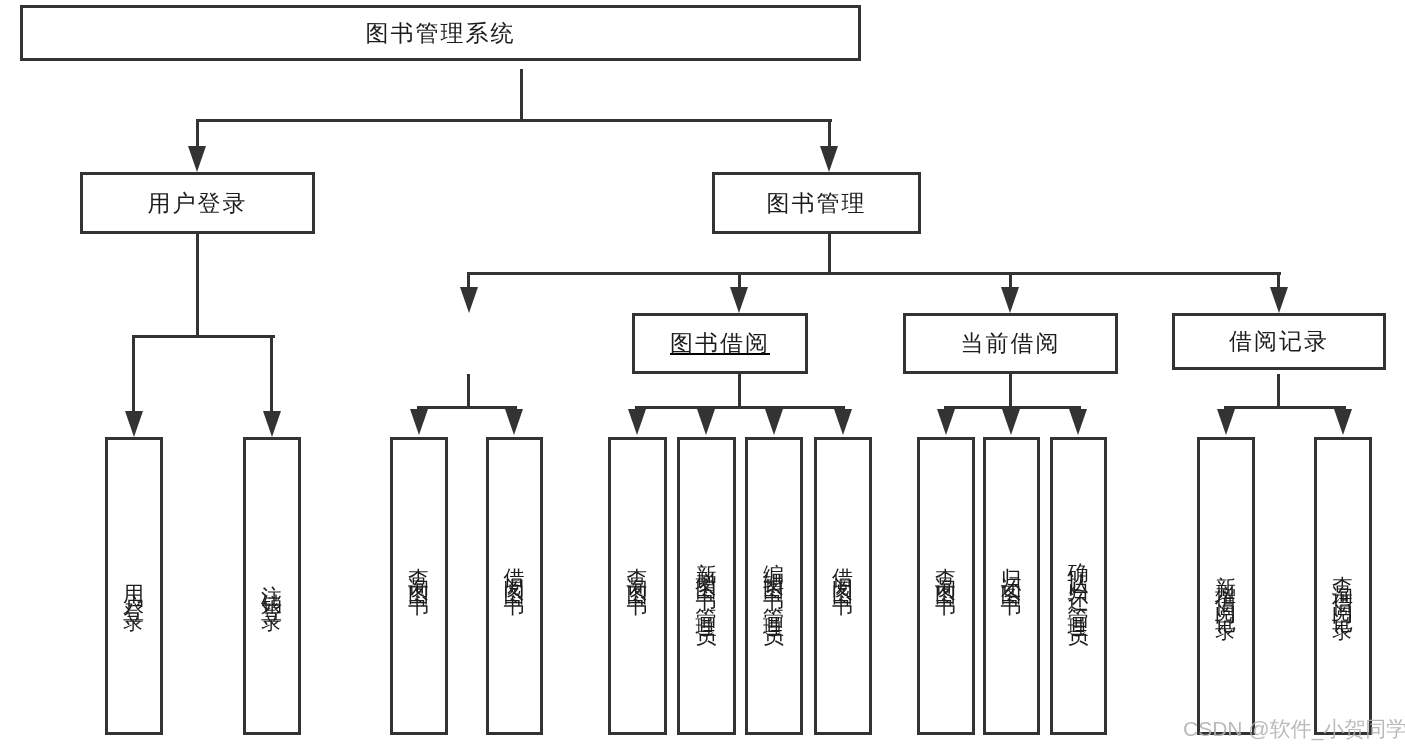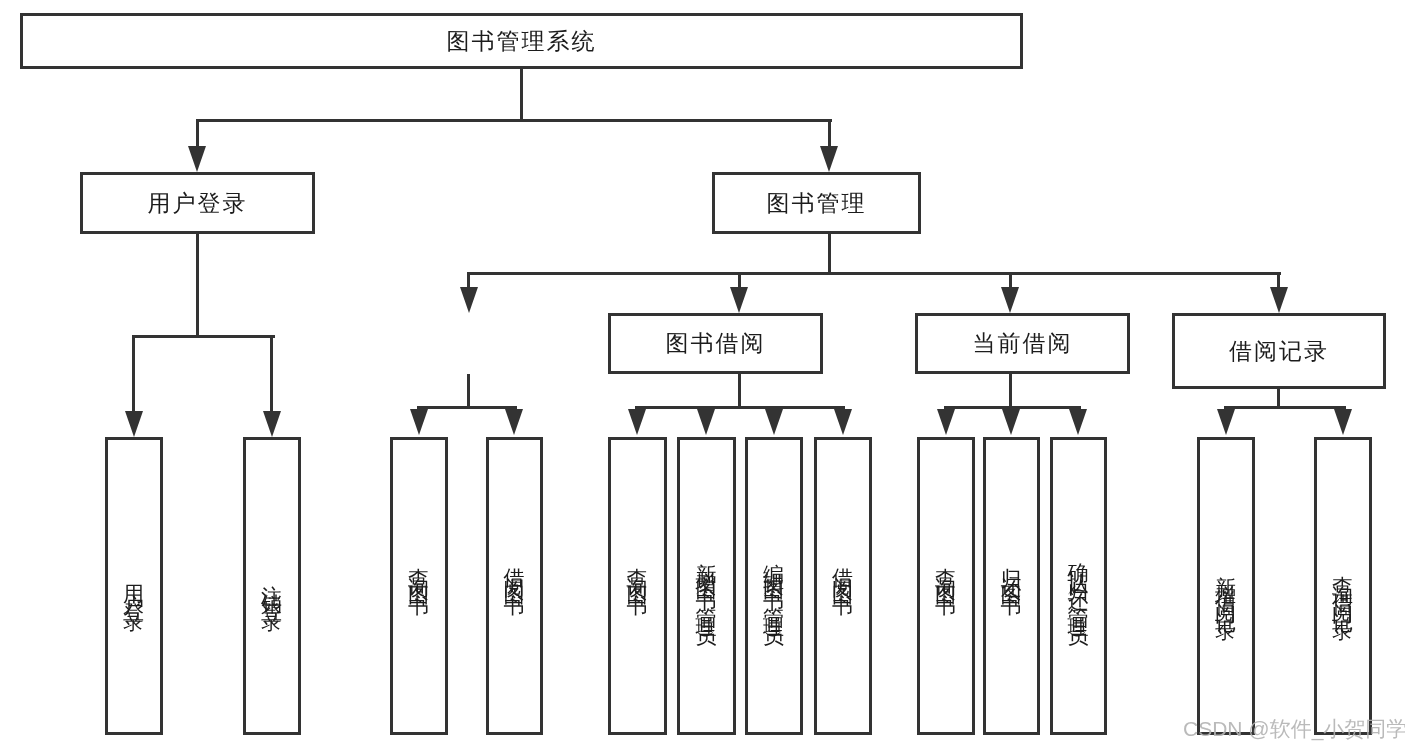--- a/index.html
+++ b/index.html
@@ -86,38 +86,38 @@
   <i class="line" style="left:944px;top:406px;width:137px;height:3px;"></i>
   <i class="arrow" style="left:937px;top:409px;"></i>
   <i class="arrow" style="left:1002px;top:409px;"></i>
   <i class="arrow" style="left:1069px;top:409px;"></i>
 
   <i class="line" style="left:1277px;top:374px;width:3px;height:35px;"></i>
   <i class="line" style="left:1224px;top:406px;width:122px;height:3px;"></i>
   <i class="arrow" style="left:1217px;top:409px;"></i>
   <i class="arrow" style="left:1334px;top:409px;"></i>
 
-  <div class="box" style="left:20px;top:13px;width:1003px;height:56px;">
+  <div class="box" style="left:20px;top:5px;width:841px;height:56px;">
     <span class="hlabel">图书管理系统</span>
   </div>
 
   <div class="box" style="left:80px;top:172px;width:235px;height:62px;">
     <span class="hlabel">用户登录</span>
   </div>
   <div class="box" style="left:712px;top:172px;width:209px;height:62px;">
     <span class="hlabel">图书管理</span>
   </div>
 
-  <div class="box" style="left:608px;top:313px;width:215px;height:61px;">
+  <div class="box" style="left:632px;top:313px;width:176px;height:61px;text-decoration:underline;">
     <span class="hlabel">图书借阅</span>
   </div>
-  <div class="box" style="left:903px;top:313px;width:215px;height:61px;margin-left:12px;">
+  <div class="box" style="left:903px;top:313px;width:215px;height:61px;">
     <span class="hlabel">当前借阅</span>
   </div>
-  <div class="box" style="left:1172px;top:313px;width:214px;height:76px;">
+  <div class="box" style="left:1172px;top:313px;width:214px;height:57px;">
     <span class="hlabel">借阅记录</span>
   </div>
 
   <div class="box" style="left:105px;top:437px;width:58px;height:298px;">
     <span class="vlabel">用户登录</span>
   </div>
   <div class="box" style="left:243px;top:437px;width:58px;height:298px;">
     <span class="vlabel">注销登录</span>
   </div>
 

